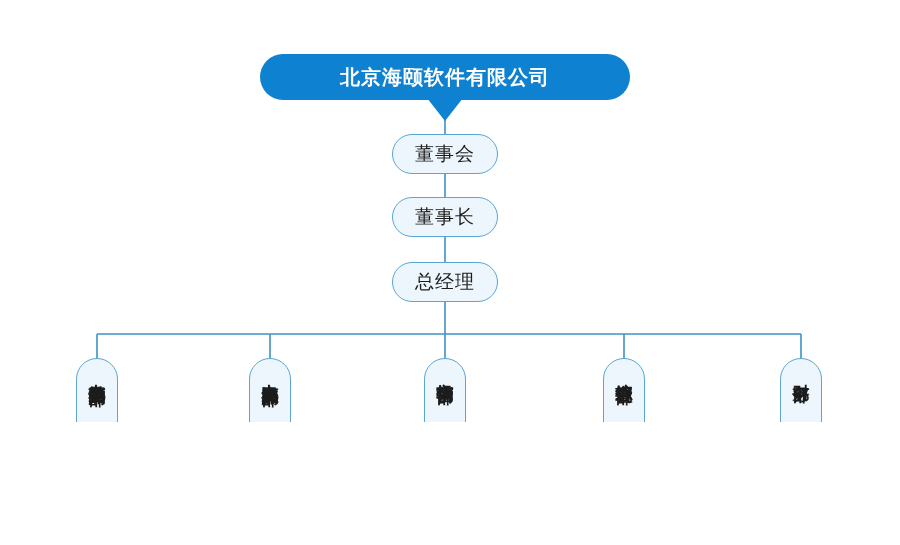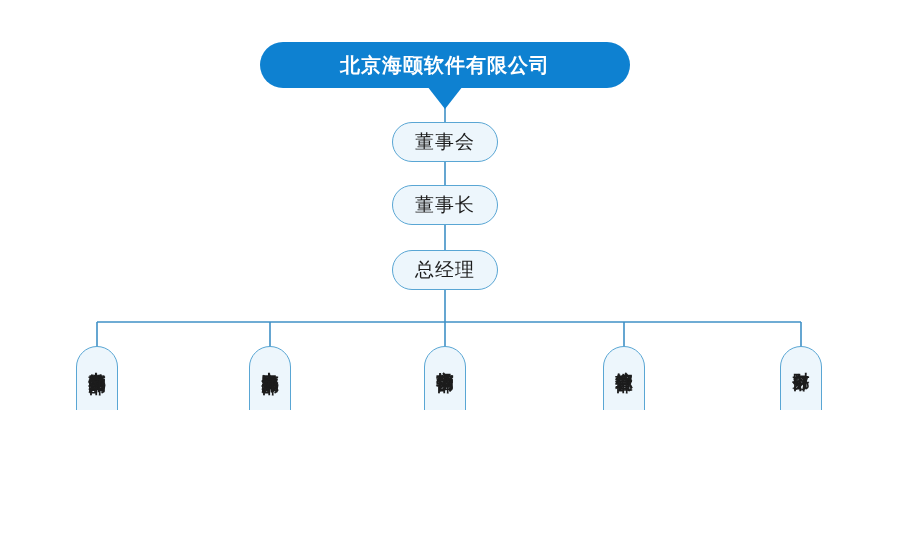--- a/index.html
+++ b/index.html
@@ -12,20 +12,21 @@
     --canvas-bg:#ffffff;
   }
   *{margin:0;padding:0;box-sizing:border-box;}
   html,body{background:var(--canvas-bg);}
   body{font-family:"Liberation Sans","DejaVu Sans",sans-serif;}
   .canvas{
     position:relative;
     width:900px;height:410px;
     background:var(--canvas-bg);
     overflow:hidden;
+    margin-top:12px;
   }
   .connectors{
     position:absolute;left:0;top:0;width:900px;height:545px;
     pointer-events:none;
   }
   .connectors path{
     fill:none;
     stroke:var(--connector);
     stroke-width:1.6;
   }

